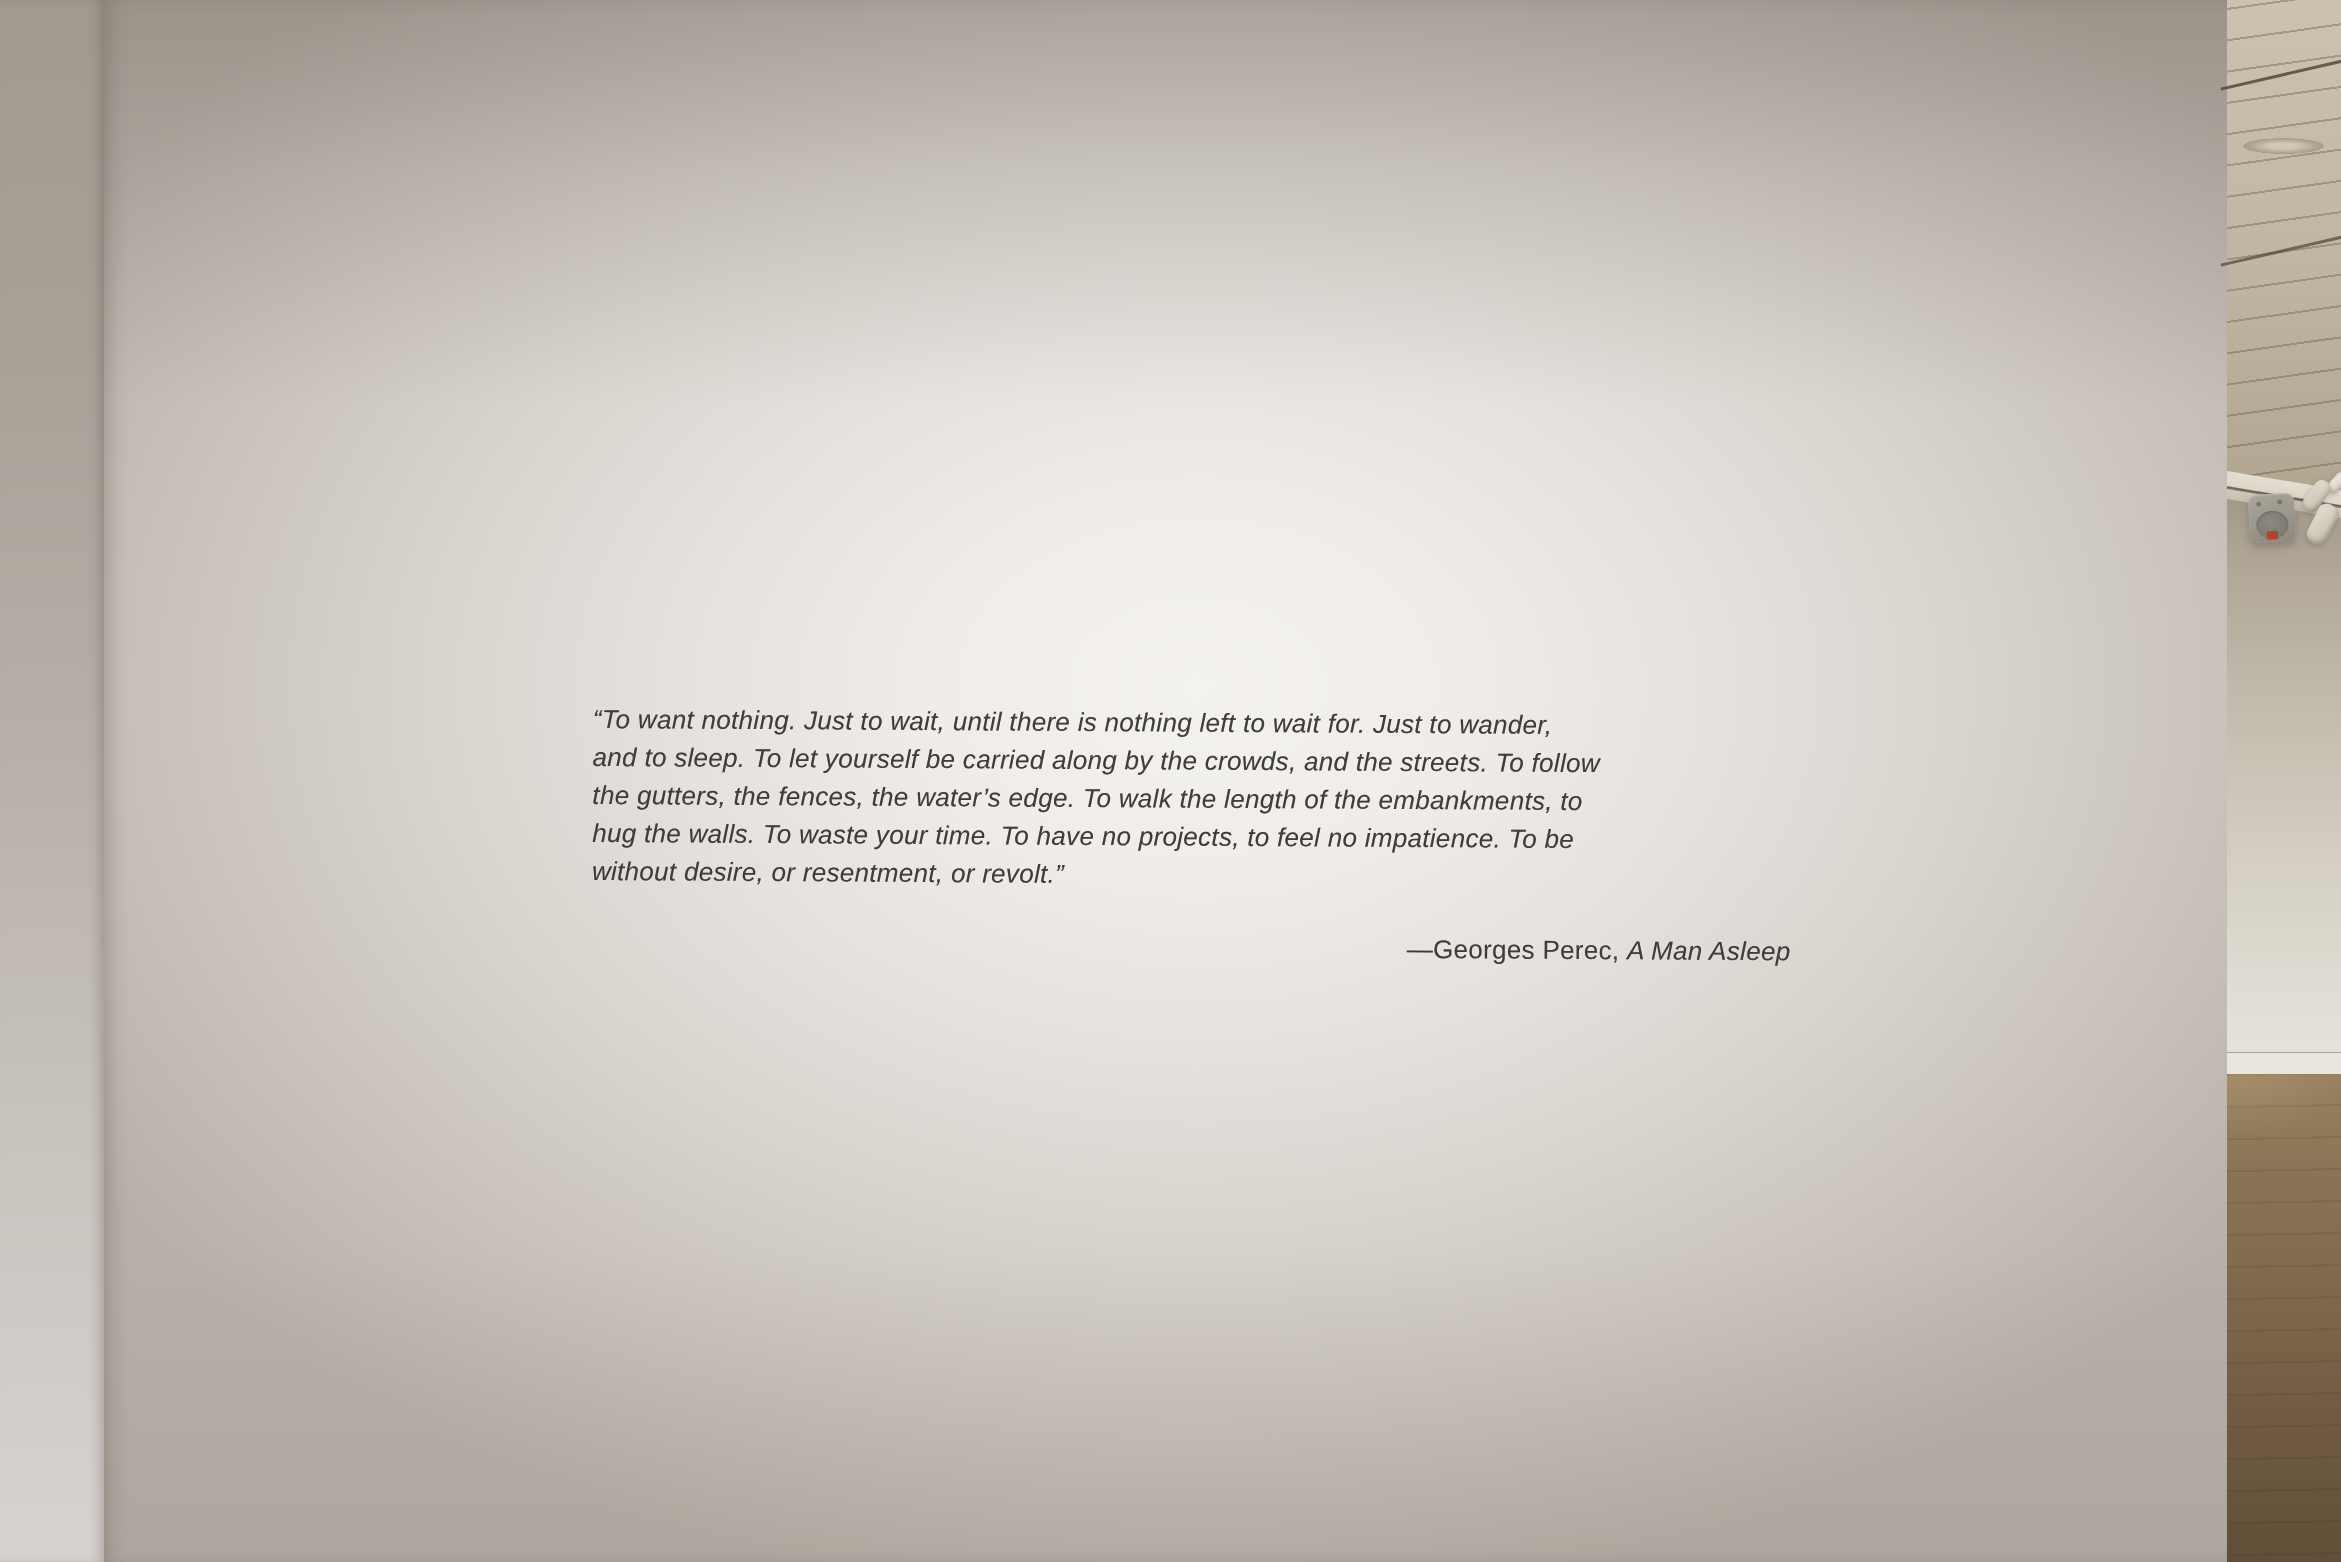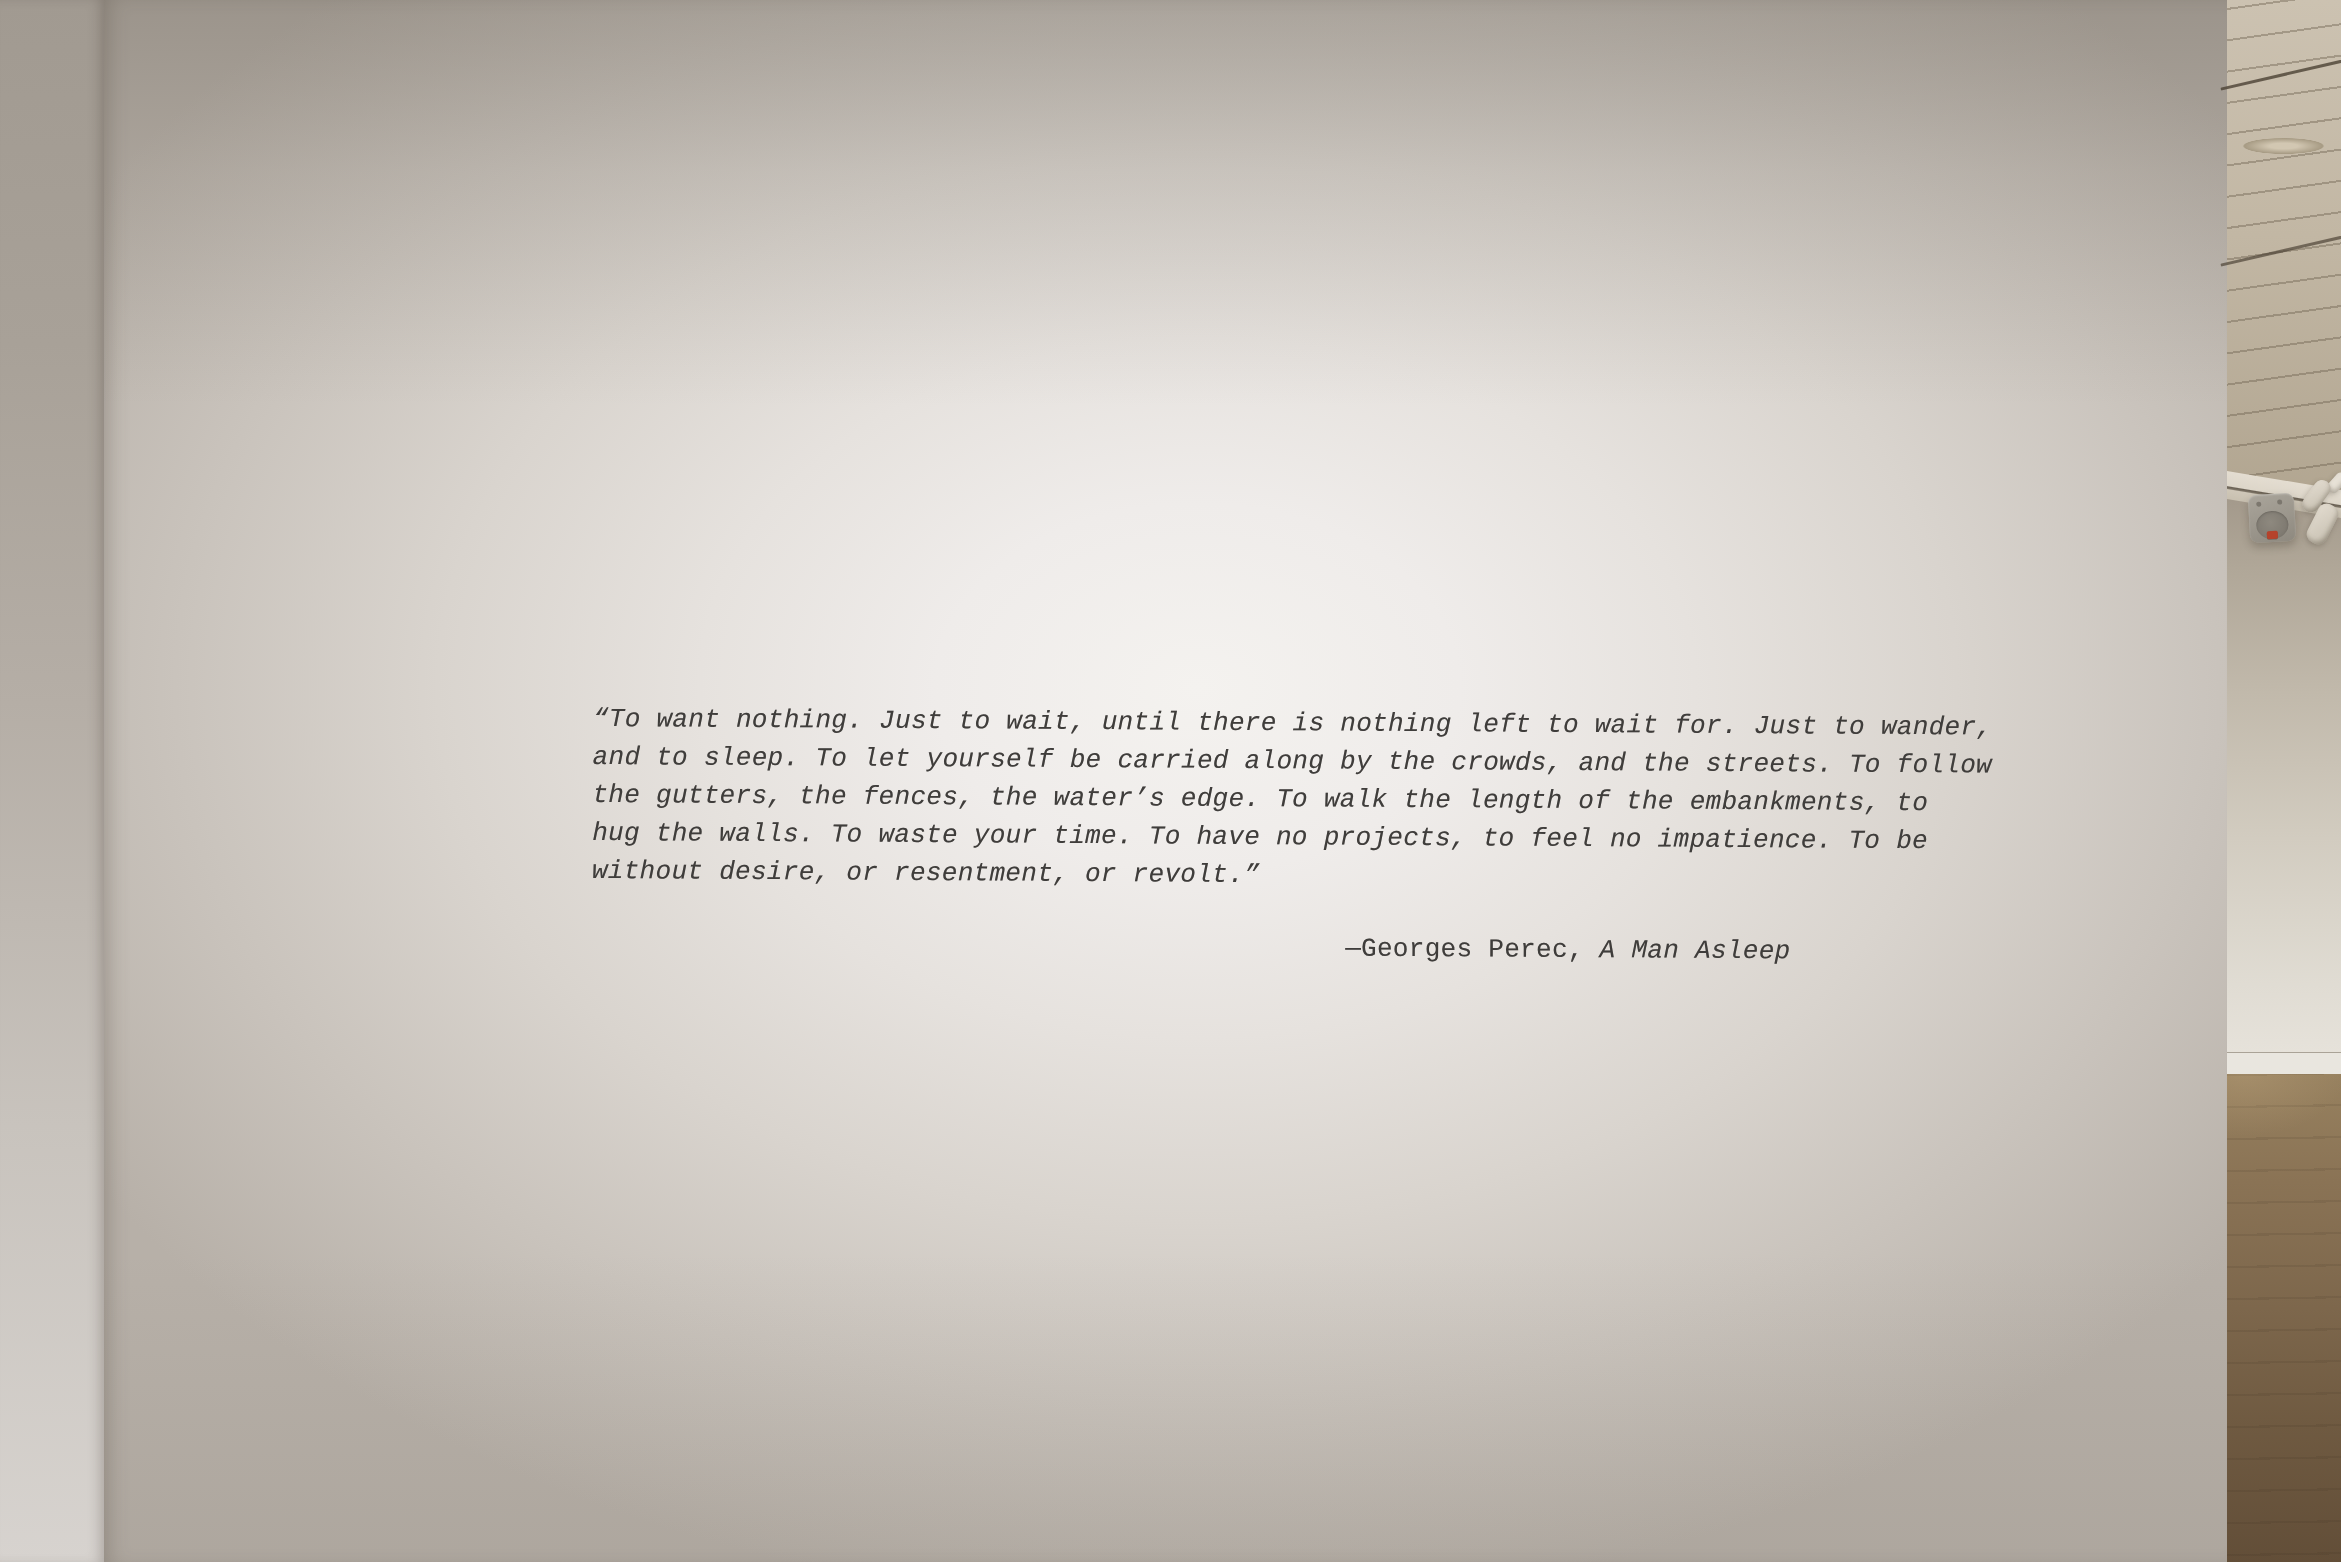--- a/index.html
+++ b/index.html
@@ -1,20 +1,20 @@
 <!DOCTYPE html>
 <html style="font-size:9px"><head>
 <meta charset="utf-8">
 <style>
   html, body { margin: 0; padding: 0; background: #111; }
   .scene {
     position: relative;
     width: 2342px; height: 1563px;
     overflow: hidden;
-    font-family: Liberation Mono, monospace;
+    font-family: Liberation Sans, sans-serif;
   }
 
   
   .left-wall {
     position: absolute; left: 0; top: 0; width: 104px; height: 1563px;
     background: linear-gradient(180deg, #a19a91 0%, #a8a198 22%, #b5aea6 45%, #c8c3bd 72%, #d7d3cf 100%);
     box-shadow: inset -7.8px 0 12.3px -4.5px rgba(60,52,44,0.28);
   }
 
   

